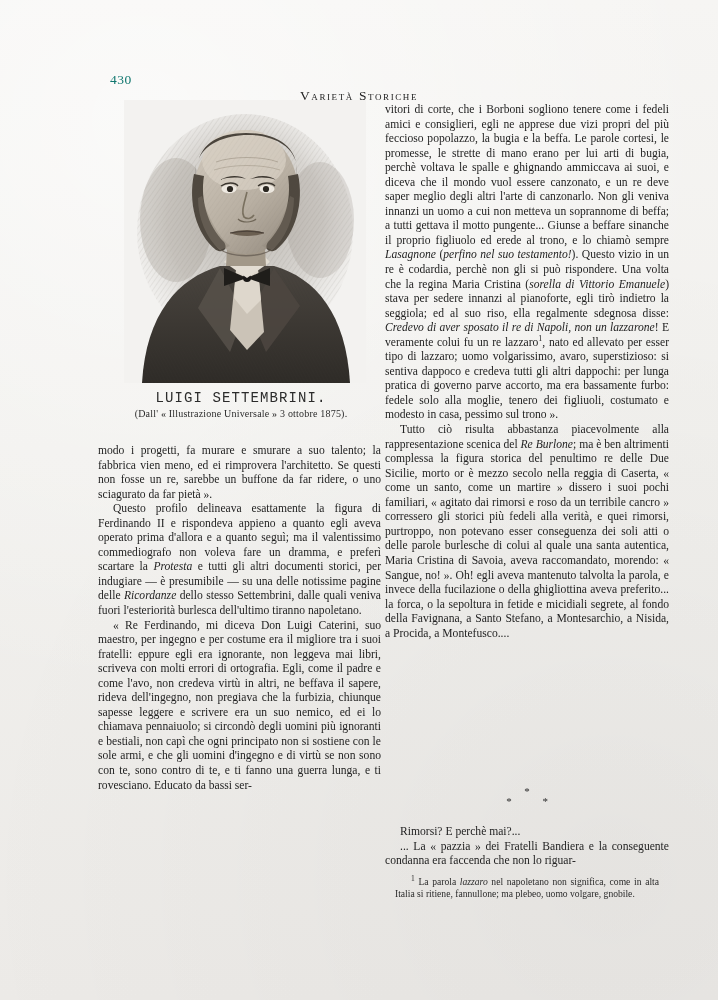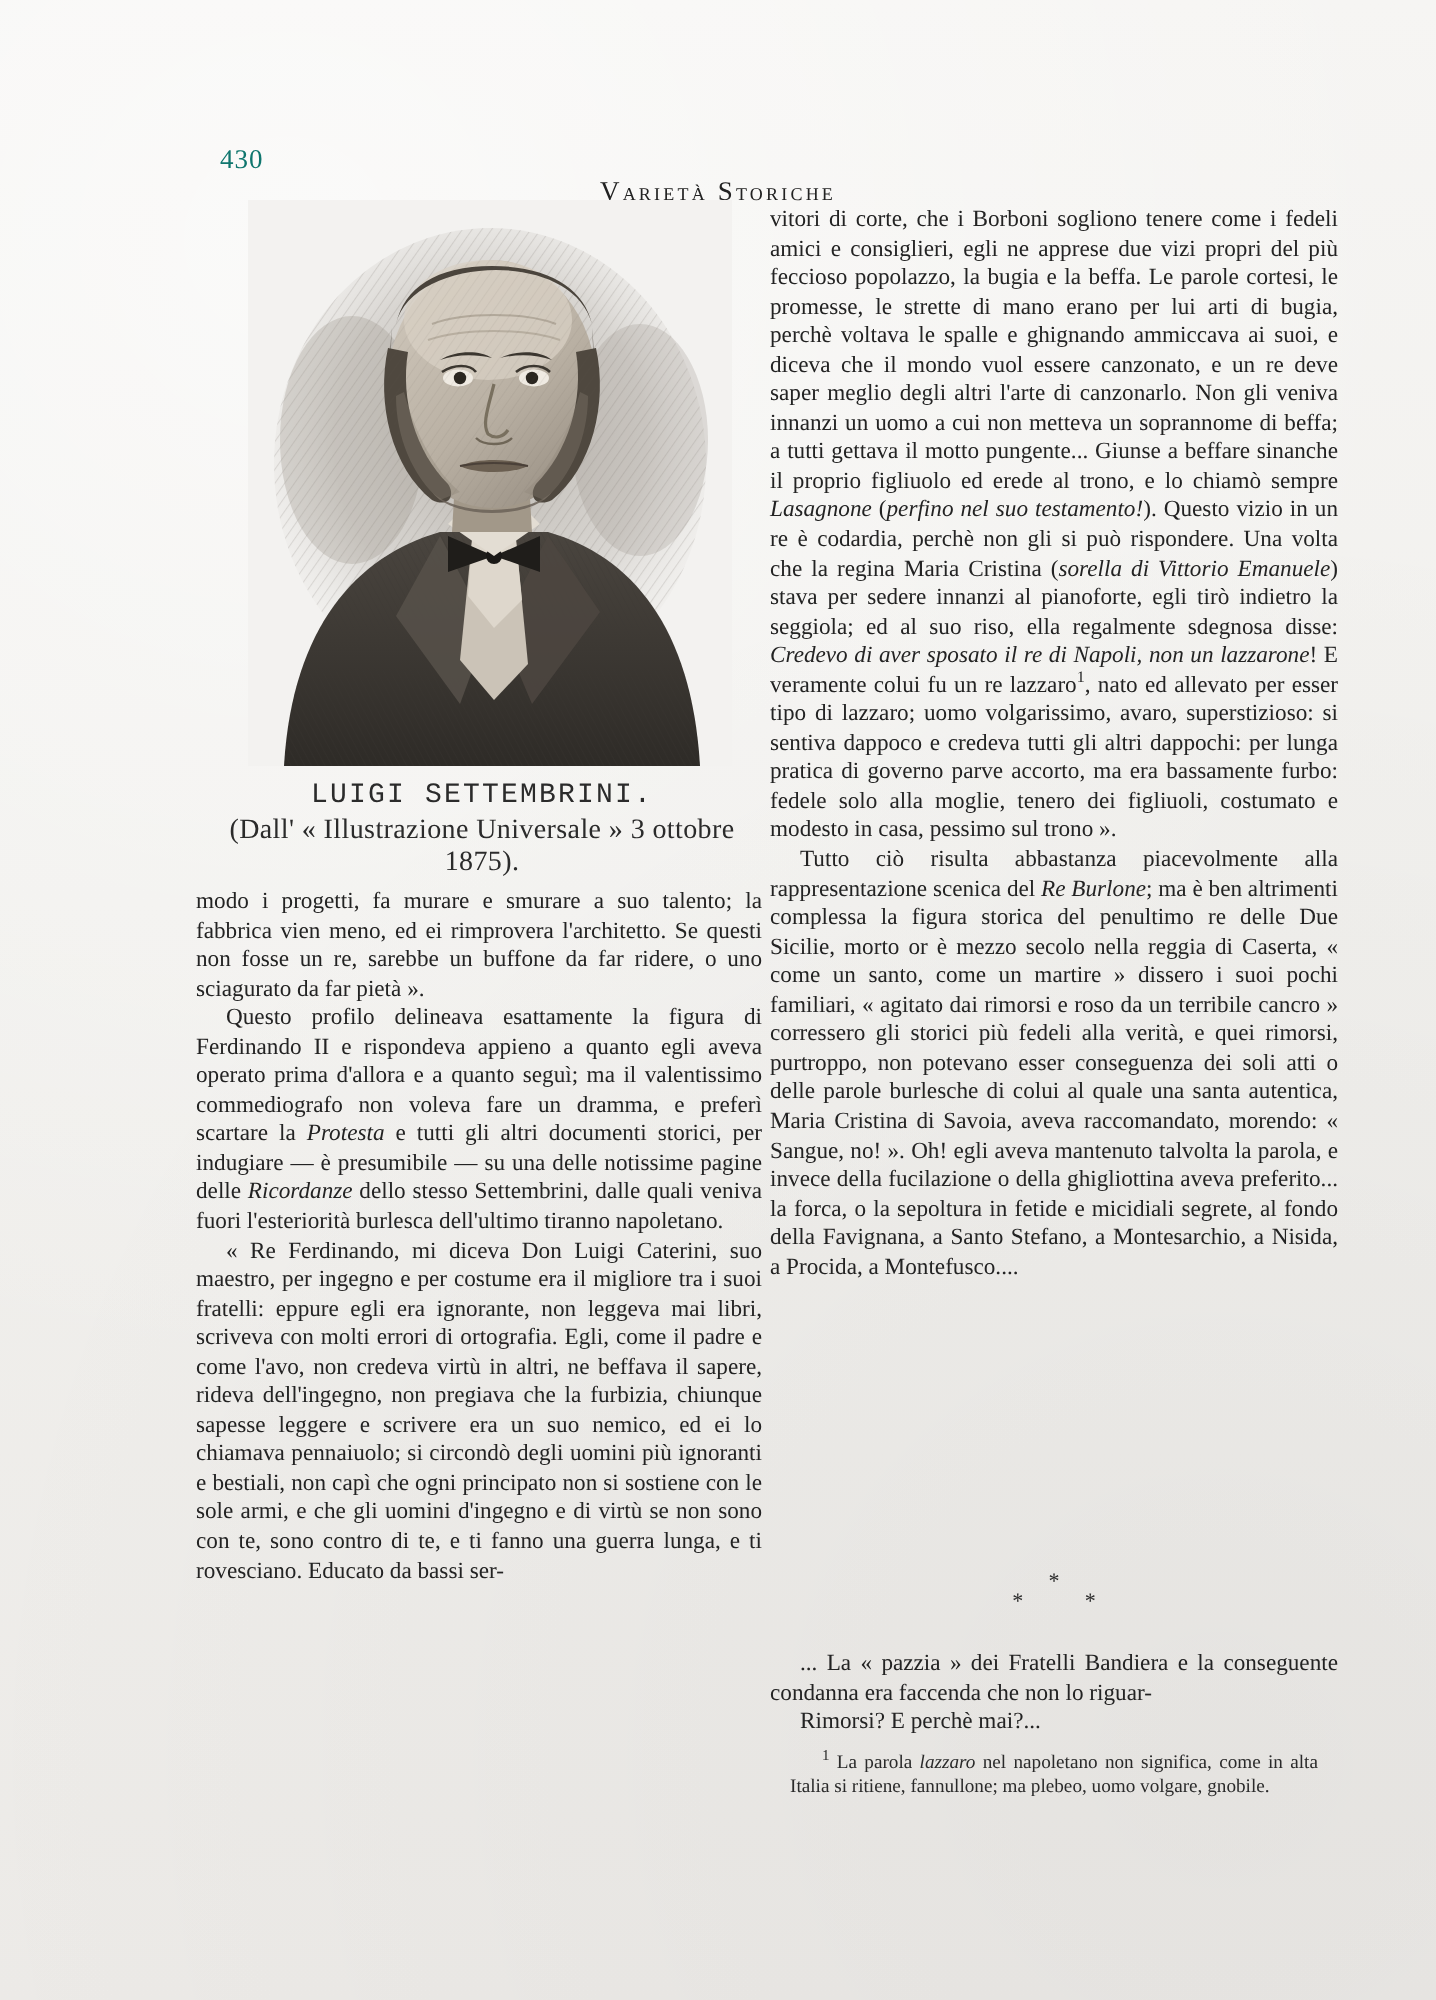--- a/index.html
+++ b/index.html
@@ -65,21 +65,21 @@
   .caption{
     position:absolute;left:96px;top:390px;width:290px;
     text-align:center;color:#2b2b2b;
   }
   .cap-name{
     font-size:14px;letter-spacing:1.1px;
     font-variant:small-caps;
     margin-bottom:2px;
     font-family:Liberation Mono, monospace;
   }
-  .cap-src{font-size:14px;letter-spacing:.2px;text-align:center;}
+  .cap-src{font-size:10px;letter-spacing:.2px;text-align:center;}
 
   
   .asterism{
     position:absolute;left:385px;top:786px;width:284px;
     text-align:center;color:#2b2b2b;
     font-size:11px;line-height:10px;
   }
   .asterism .top{display:block;}
   .asterism .bot{display:block;letter-spacing:14px;margin-left:14px;}
 
@@ -215,21 +215,21 @@
     <p class="noind">vitori di corte, che i Borboni sogliono tenere come i fedeli amici e consiglieri, egli ne apprese due vizi propri del più feccioso popolazzo, la bugia e la beffa. Le parole cortesi, le promesse, le strette di mano erano per lui arti di bugia, perchè voltava le spalle e ghignando ammiccava ai suoi, e diceva che il mondo vuol essere canzonato, e un re deve saper meglio degli altri l'arte di canzonarlo. Non gli veniva innanzi un uomo a cui non metteva un soprannome di beffa; a tutti gettava il motto pungente... Giunse a beffare sinanche il proprio figliuolo ed erede al trono, e lo chiamò sempre <i>Lasagnone</i> (<i>perfino nel suo testamento!</i>). Questo vizio in un re è codardia, perchè non gli si può rispondere. Una volta che la regina Maria Cristina (<i>sorella di Vittorio Emanuele</i>) stava per sedere innanzi al pianoforte, egli tirò indietro la seggiola; ed al suo riso, ella regalmente sdegnosa disse: <i>Credevo di aver sposato il re di Napoli, non un lazzarone</i>! E veramente colui fu un re lazzaro<sup>1</sup>, nato ed allevato per esser tipo di lazzaro; uomo volgarissimo, avaro, superstizioso: si sentiva dappoco e credeva tutti gli altri dappochi: per lunga pratica di governo parve accorto, ma era bassamente furbo: fedele solo alla moglie, tenero dei figliuoli, costumato e modesto in casa, pessimo sul trono ».</p>
     <p>Tutto ciò risulta abbastanza piacevolmente alla rappresentazione scenica del <i>Re Burlone</i>; ma è ben altrimenti complessa la figura storica del penultimo re delle Due Sicilie, morto or è mezzo secolo nella reggia di Caserta, « come un santo, come un martire » dissero i suoi pochi familiari, « agitato dai rimorsi e roso da un terribile cancro » corressero gli storici più fedeli alla verità, e quei rimorsi, purtroppo, non potevano esser conseguenza dei soli atti o delle parole burlesche di colui al quale una santa autentica, Maria Cristina di Savoia, aveva raccomandato, morendo: « Sangue, no! ». Oh! egli aveva mantenuto talvolta la parola, e invece della fucilazione o della ghigliottina aveva preferito... la forca, o la sepoltura in fetide e micidiali segrete, al fondo della Favignana, a Santo Stefano, a Montesarchio, a Nisida, a Procida, a Montefusco....</p>
   </div>
 
   <div class="asterism">
     <span class="top">*</span>
     <span class="bot">* *</span>
   </div>
 
   <div class="closing">
+    <p>Rimorsi? E perchè mai?...</p>
     <p>... La « pazzia » dei Fratelli Bandiera e la conseguente condanna era faccenda che non lo riguar-</p>
-    <p>Rimorsi? E perchè mai?...</p>
   </div>
 
   <div class="footnote">
     <p><sup>1</sup><span> La parola </span><i>lazzaro</i><span> nel napoletano non significa, come in alta Italia si ritiene, fannullone; ma plebeo, uomo volgare, gnobile.</span></p>
   </div>
 
 </div>
 
 </body></html>

